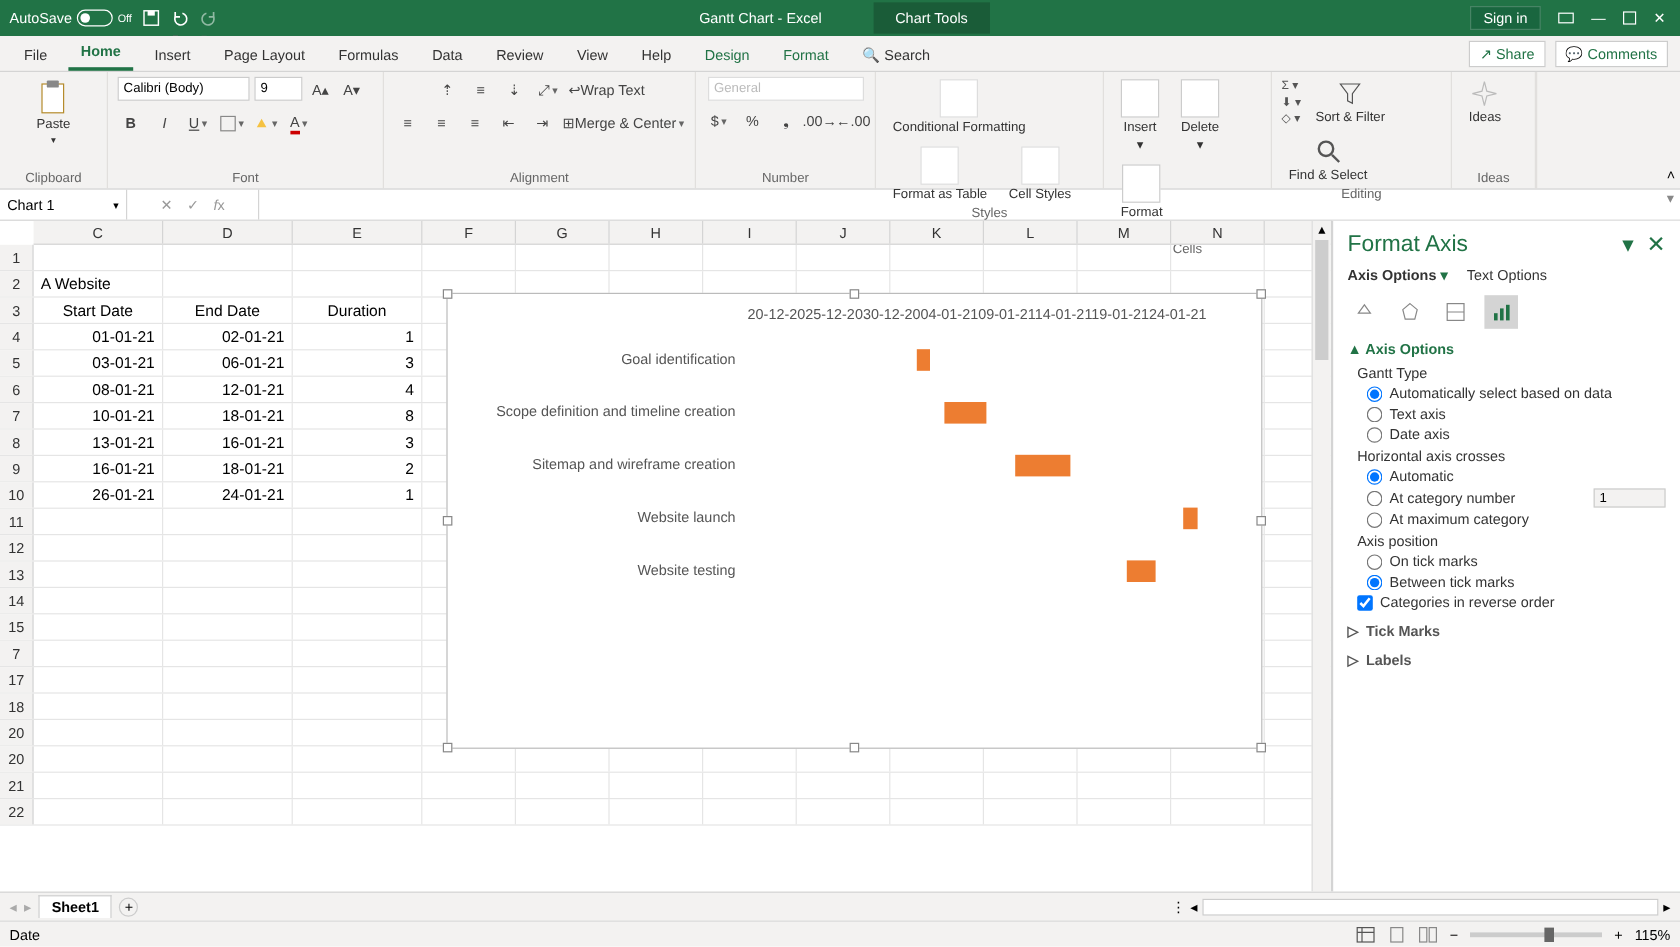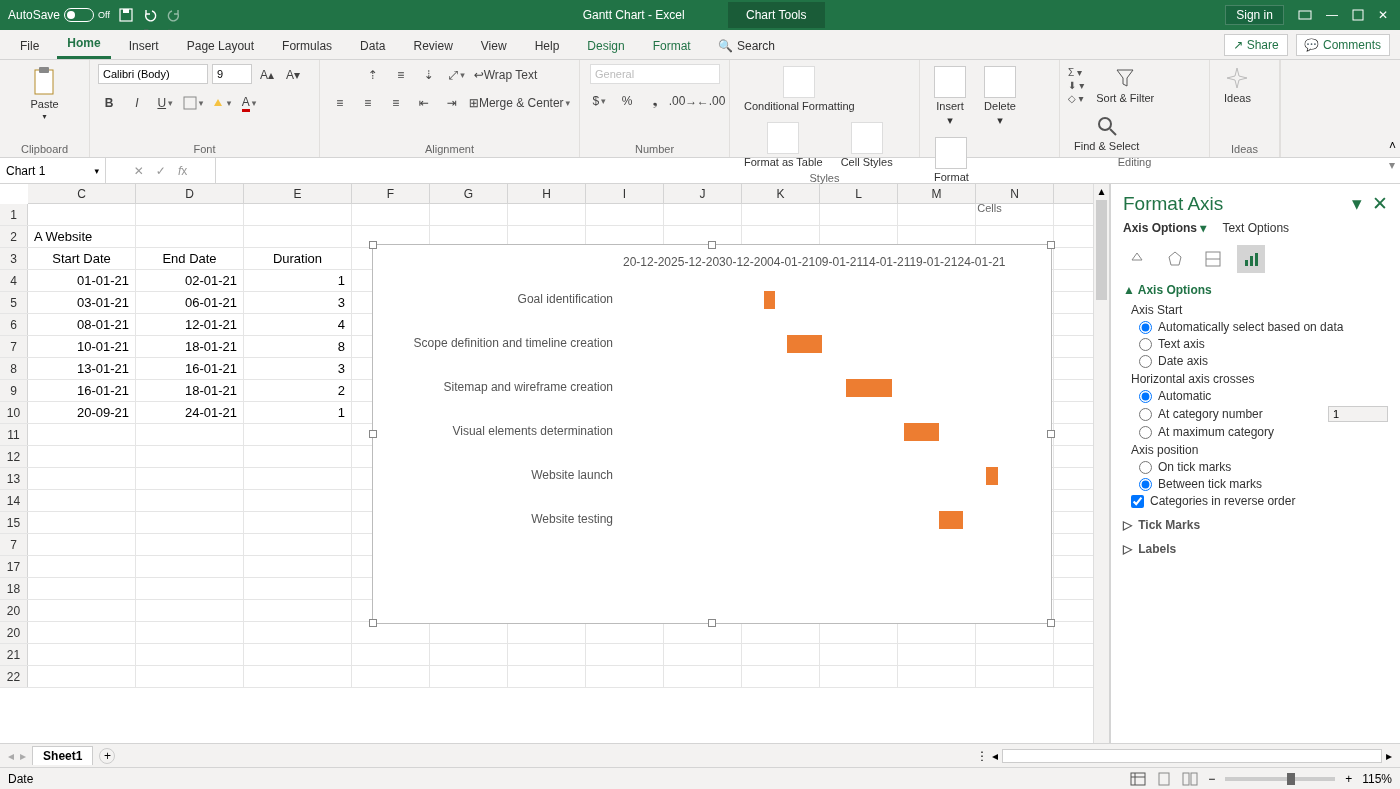--- a/index.html
+++ b/index.html
@@ -477,21 +477,21 @@
           <div class="cell" style="width: 78px;"></div>
           <div class="cell" style="width: 78px;"></div>
           <div class="cell" style="width: 78px;"></div>
           <div class="cell" style="width: 78px;"></div>
           <div class="cell" style="width: 78px;"></div>
           <div class="cell" style="width: 78px;"></div>
           <div class="cell" style="width: 78px;"></div>
         </div>
         <div class="row">
           <div class="rowhead">10</div>
-          <div class="cell" style="width: 108px; text-align: right;">20-09-21</div>
+          <div class="cell" style="width: 108px; text-align: right;">26-01-21</div>
           <div class="cell" style="width: 108px; text-align: right;">24-01-21</div>
           <div class="cell" style="width: 108px; text-align: right;">1</div>
           <div class="cell" style="width: 78px;"></div>
           <div class="cell" style="width: 78px;"></div>
           <div class="cell" style="width: 78px;"></div>
           <div class="cell" style="width: 78px;"></div>
           <div class="cell" style="width: 78px;"></div>
           <div class="cell" style="width: 78px;"></div>
           <div class="cell" style="width: 78px;"></div>
           <div class="cell" style="width: 78px;"></div>
@@ -711,26 +711,20 @@
                 <div class="bar" style="left: 164px; width: 35.1429px;"></div>
               </div>
             </div>
             <div class="chart-row">
               <div class="chart-cat">Sitemap and wireframe creation</div>
               <div class="chart-track">
                 <div class="bar" style="left: 222.571px; width: 46.8571px;"></div>
               </div>
             </div>
             <div class="chart-row">
-              <div class="chart-cat">Visual elements determination</div>
-              <div class="chart-track">
-                <div class="bar" style="left: 281.143px; width: 35.1429px;"></div>
-              </div>
-            </div>
-            <div class="chart-row">
               <div class="chart-cat">Website launch</div>
               <div class="chart-track">
                 <div class="bar" style="left: 363.143px; width: 11.7143px;"></div>
               </div>
             </div>
             <div class="chart-row">
               <div class="chart-cat">Website testing</div>
               <div class="chart-track">
                 <div class="bar" style="left: 316.286px; width: 23.4286px;"></div>
               </div>
@@ -774,21 +768,21 @@
       <div class="pi active">
           <svg width="18" height="18">
             <rect x="3" y="10" width="3" height="6" fill="#217346"></rect>
             <rect x="8" y="6" width="3" height="10" fill="#217346"></rect>
             <rect x="13" y="3" width="3" height="13" fill="#217346"></rect>
           </svg>
         </div>
     </div>
 
     <div class="section-h">▲ <span>Axis Options</span></div>
-    <div class="field">Axis Start</div>
+    <div class="field">Gantt Type</div>
     <label>
         <input type="radio" checked="" style="">
         <span>Automatically select based on data</span>
       </label>
     <label>
         <input type="radio" style="">
         <span>Text axis</span>
       </label>
     <label>
         <input type="radio" style="">

